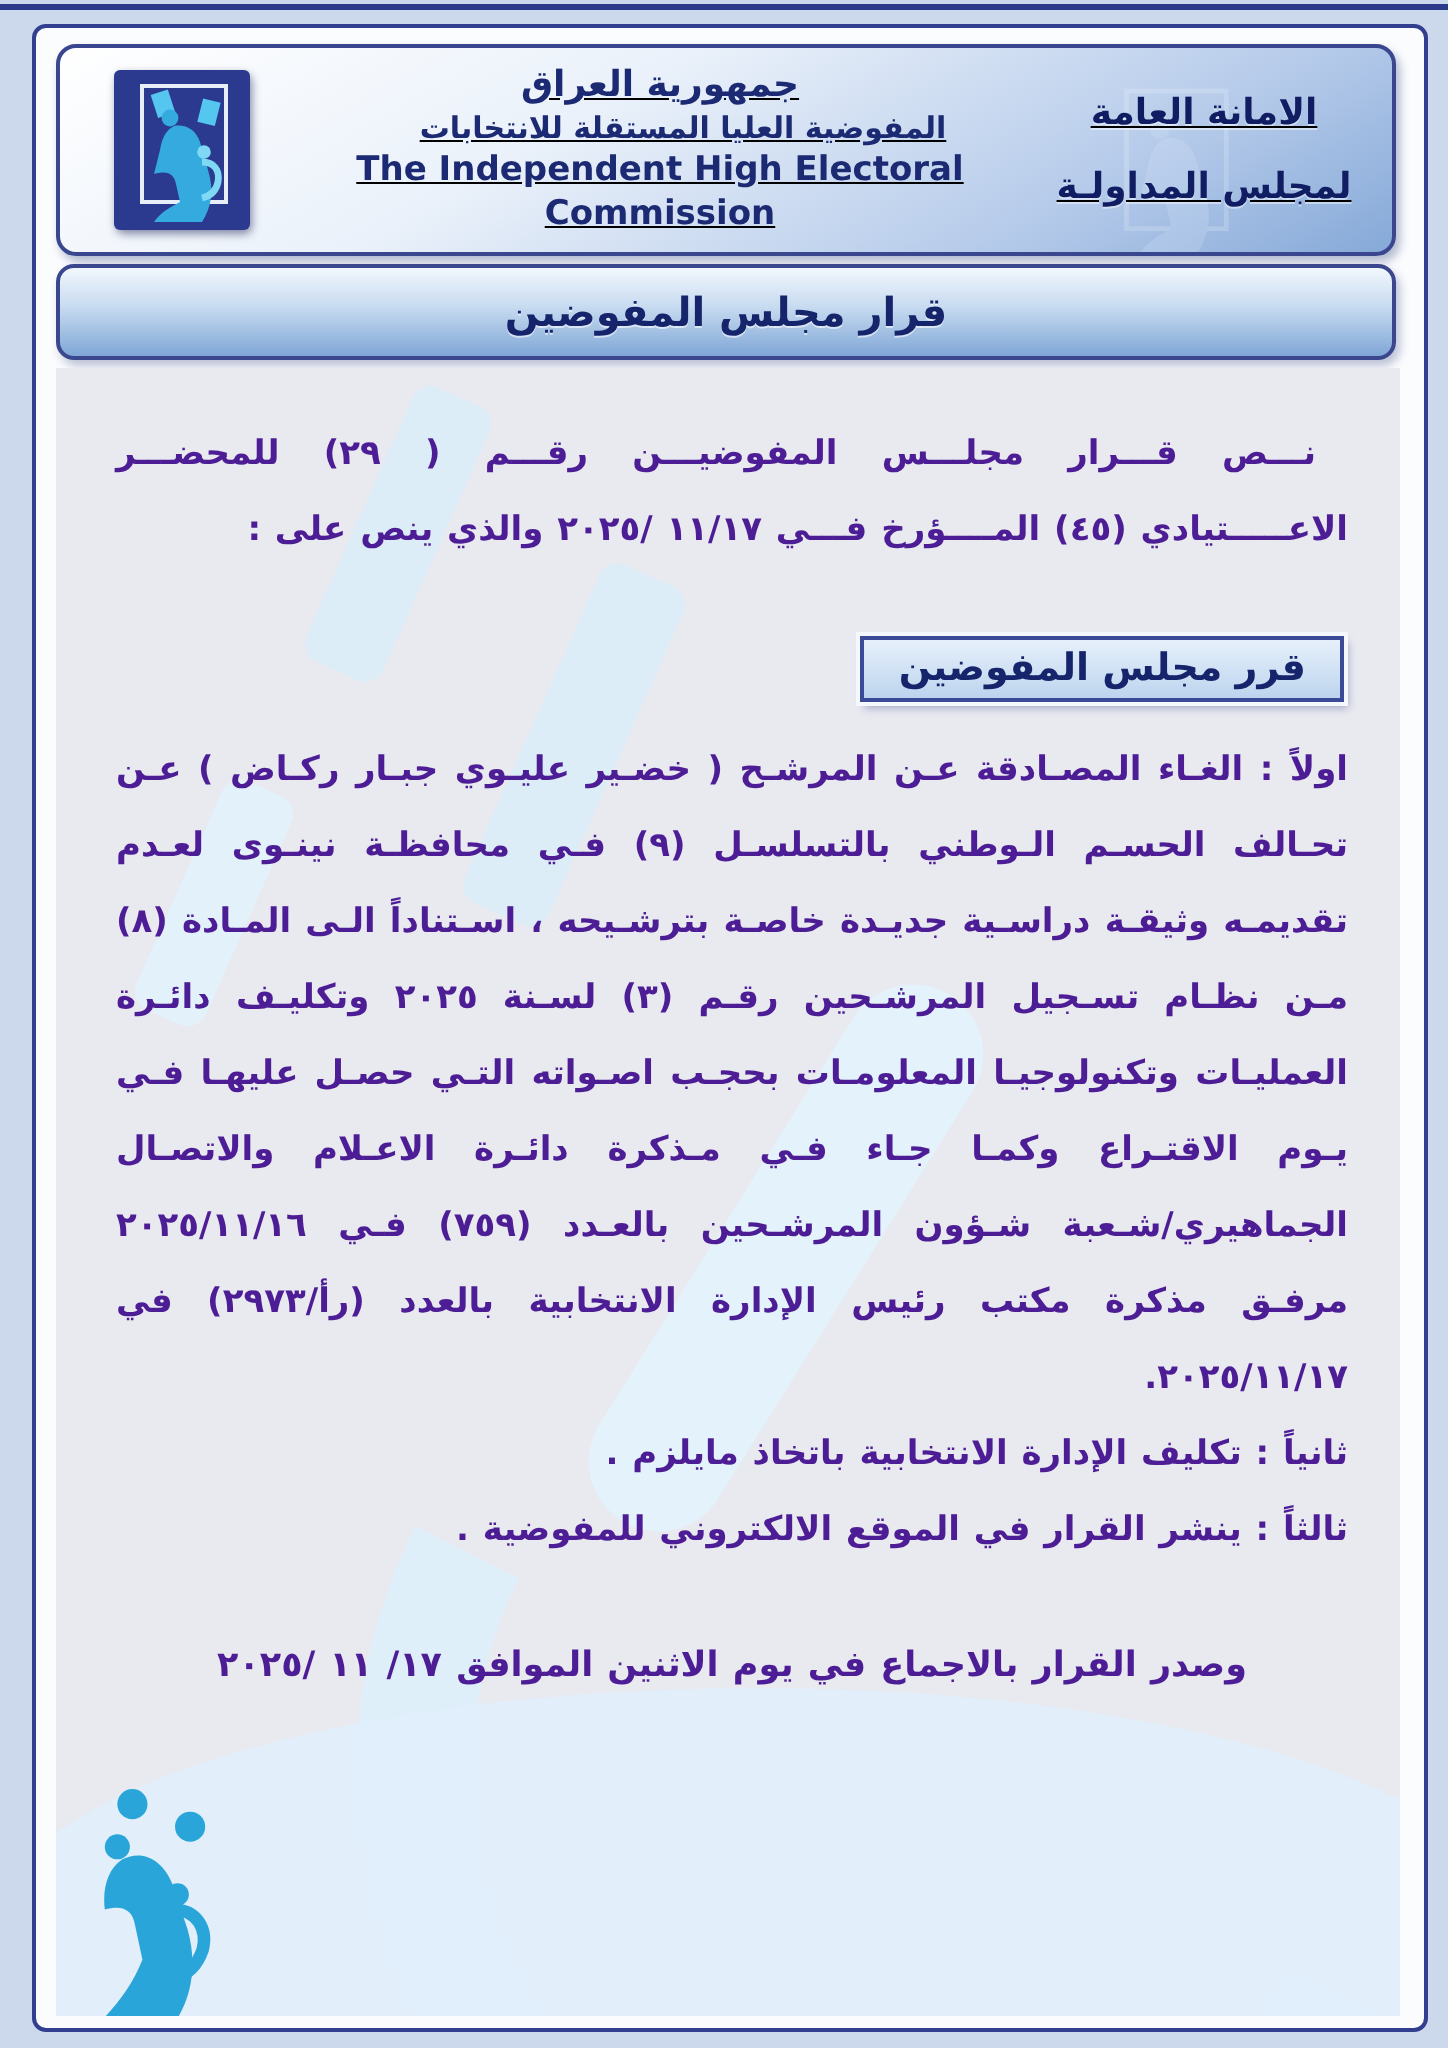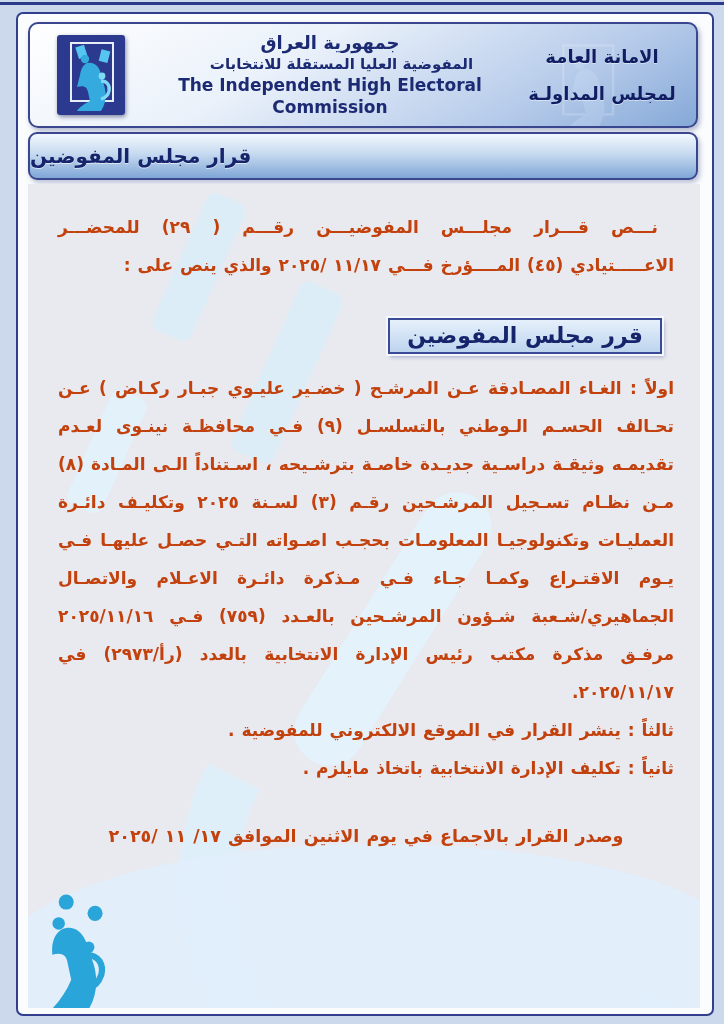--- a/index.html
+++ b/index.html
@@ -3,57 +3,57 @@
 <meta charset="utf-8">
 <style>
   html,body{margin:0;padding:0;}
   body{font-family:"DejaVu Sans","Liberation Sans",sans-serif;}
   .page{position:relative;width:724px;height:1024px;background:#ccd8ec;overflow:hidden;}
   .top-edge{position:absolute;top:2px;left:0;width:100%;height:3px;background:#2c3a8a;}
   .doc-frame{position:absolute;left:16px;top:12px;width:694px;height:1000px;border:2px solid #313f8e;border-radius:7px;background:#fbfcfe;}
   
   .header-box{position:absolute;left:10px;top:8px;width:666px;height:102px;border:2px solid #3a478f;border-radius:10px;
      background:linear-gradient(150deg,#ffffff 0%,#eaf1fa 38%,#b6cbea 75%,#86a9d8 100%);
-     box-shadow:2px 3px 5px rgba(40,60,120,.35);display:flex;overflow:hidden;}
+     box-shadow:2px 3px 5px rgba(40,60,120,.35);display:flex;overflow:hidden;text-decoration:underline;}
   .logo-col{width:122px;display:flex;align-items:center;justify-content:center;}
   .logo-tile{box-shadow:1px 2px 4px rgba(20,30,80,.5);border-radius:4px;line-height:0;}
   .header-center{flex:1;display:flex;flex-direction:column;align-items:center;justify-content:center;line-height:1.3;text-align:center;}
   .hc1{font-size:18px;font-weight:bold;color:#1b2a72;}
   .hc2{font-size:15px;font-weight:bold;color:#1b2a72;margin-left:23px;}
   .hc3{font-size:11px;font-weight:bold;color:#131f60;margin-top:3px;}
   .hc4{font-size:17px;font-weight:bold;color:#1b2a72;}
   .header-right{width:188px;position:relative;display:flex;flex-direction:column;align-items:center;justify-content:center;gap:16px;
      color:#111d63;font-weight:bold;font-size:18px;text-shadow:0 1px 0 rgba(255,255,255,.45);}
   .header-right .wm{position:absolute;left:34px;top:12px;opacity:.22;}
   .header-right span{position:relative;z-index:1;text-align:center;}
   
   .title-bar{position:absolute;left:10px;top:118px;width:666px;height:44px;border:2px solid #3a478f;border-radius:9px;
      background:linear-gradient(180deg,#f2f7fd 0%,#c6daf0 45%,#7fa6d6 100%);
-     display:flex;align-items:center;justify-content:flex-start;font-size:20px;font-weight:bold;color:#15246b;
+     display:flex;align-items:center;justify-content:center;font-size:20px;font-weight:bold;color:#15246b;
      text-shadow:0 1px 0 rgba(255,255,255,.55);box-shadow:2px 3px 5px rgba(40,60,120,.3);}
   
   .body-area{position:absolute;left:10px;top:170px;width:672px;height:824px;background:#e9e9f0;overflow:hidden;}
   .wm-layer{position:absolute;inset:0;z-index:1;}
   .wm-bar{position:absolute;background:#dcedf8;border-radius:10px;}
   .wm-bar.b1{left:150px;top:8px;width:42px;height:150px;transform:rotate(24deg);}
   .wm-bar.b2{left:236px;top:96px;width:46px;height:185px;transform:rotate(24deg);}
   .wm-bar.b3{left:60px;top:205px;width:38px;height:125px;transform:rotate(24deg);background:#e2f1fa;}
   .wm-stroke{position:absolute;left:330px;top:290px;width:70px;height:310px;background:#e4f2fb;border-radius:38px;transform:rotate(32deg);}
   .wm-ring{position:absolute;left:150px;top:430px;width:430px;height:430px;border:58px solid #dfeffa;border-radius:50%;
      border-top-color:transparent;border-right-color:transparent;transform:rotate(-18deg);}
   .wm-patch{position:absolute;left:-30px;top:660px;width:760px;height:170px;background:#e0effa;border-radius:50% 50% 0 0/70% 70% 0 0;opacity:.85;}
   .bottom-logo{position:absolute;left:8px;top:698px;z-index:3;line-height:0;}
   
   .text-layer{position:relative;z-index:2;padding:24px 26px 0 30px;direction:rtl;}
-  .para{margin:0;font-size:17px;font-weight:bold;color:#c2410c;line-height:38px;text-align:justify;text-align-last:right;
+  .para{margin:0;font-size:17px;font-weight:bold;color:#4c1d95;line-height:38px;text-align:justify;text-align-last:right;
      word-spacing:1px;}
   .p1{margin-bottom:34px;text-indent:16px;}
   .p2{margin-bottom:22px;text-indent:16px;}
-  .decision-box{width:fit-content;margin:0 12px 15px 0;padding:3px 17px 4px;border:2px solid #3b4a96;
-     background:linear-gradient(180deg,#e6f0fb 0%,#bdd4ee 100%);font-size:22px;font-weight:bold;color:#15246b;
+  .decision-box{width:fit-content;margin:0 2px 15px 0;padding:3px 17px 4px;border:2px solid #3b4a96;
+     background:linear-gradient(180deg,#e6f0fb 0%,#bdd4ee 100%);font-size:19px;font-weight:bold;color:#15246b;
      outline:2px solid #f4f8fd;box-shadow:2px 3px 4px rgba(50,70,130,.4);}
   .p3{margin-bottom:0;text-indent:0;}
   .single{text-align:right;text-align-last:right;}
   .footer-line{margin-top:30px;text-align:left;text-align-last:center;font-size:17.5px;}
 </style>
 </head>
 <body>
 
 <div class="page">
   <div class="top-edge"></div>
@@ -106,22 +106,22 @@
         <div class="wm-bar b3"></div>
         <div class="wm-stroke"></div>
         <div class="wm-ring"></div>
         <div class="wm-patch"></div>
       </div>
 
       <div class="text-layer">
         <p class="para p1">نـــص قـــرار مجلـــس المفوضيـــن رقـــم ( ٢٩) للمحضـــر الاعـــــتيادي (٤٥) المــــؤرخ فـــي  ١١/١٧ /٢٠٢٥ والذي ينص على :</p>
         <div class="decision-box">قرر مجلس المفوضين</div>
         <p class="para p3">اولاً : الغـاء المصـادقة عـن المرشـح ( خضـير عليـوي جبـار ركـاض ) عـن تحـالف الحسـم الـوطني بالتسلسـل (٩) فـي محافظـة نينـوى لعـدم تقديمـه وثيقـة دراسـية جديـدة خاصـة بترشـيحه ، اسـتناداً الـى المـادة (٨) مـن نظـام تسـجيل المرشـحين رقـم (٣) لسـنة ٢٠٢٥ وتكليـف دائـرة العمليـات وتكنولوجيـا المعلومـات بحجـب اصـواته التـي حصـل عليهـا فـي يـوم الاقتـراع وكمـا جـاء فـي مـذكرة دائـرة الاعـلام والاتصـال الجماهيري/شـعبة شـؤون المرشـحين بالعـدد (٧٥٩) فـي ٢٠٢٥/١١/١٦ مرفـق مذكرة مكتب رئيس الإدارة الانتخابية بالعدد (رأ/٢٩٧٣) في ٢٠٢٥/١١/١٧.</p>
+        <p class="para single">ثانياً : تكليف الإدارة الانتخابية باتخاذ مايلزم .</p>
         <p class="para single">ثالثاً : ينشر القرار في الموقع الالكتروني للمفوضية .</p>
-        <p class="para single">ثانياً : تكليف الإدارة الانتخابية باتخاذ مايلزم .</p>
         <p class="para footer-line">وصدر القرار بالاجماع في يوم الاثنين الموافق  ١٧/ ١١ /٢٠٢٥</p>
       </div>
 
       <div class="bottom-logo">
         <svg width="88" height="138" viewBox="0 0 70 110" xmlns="http://www.w3.org/2000/svg">
           <circle cx="24" cy="16" r="6" fill="#2aa5da"></circle>
           <circle cx="47" cy="25" r="6" fill="#2aa5da"></circle>
           <path d="M20 38 C14 42 12 50 13 58 C20 56 24 58 25 64 L28 78 C24 88 18 96 10 104 L38 107 C48 95 50 80 46 66 L40 48 C36 38 28 34 20 38 Z" fill="#2aa5da"></path>
           <circle cx="18" cy="33" r="5" fill="#2aa5da"></circle>
           <path d="M40 58 C50 58 54 66 52 74 C50 80 46 84 40 86" fill="none" stroke="#2aa5da" stroke-width="5"></path>

